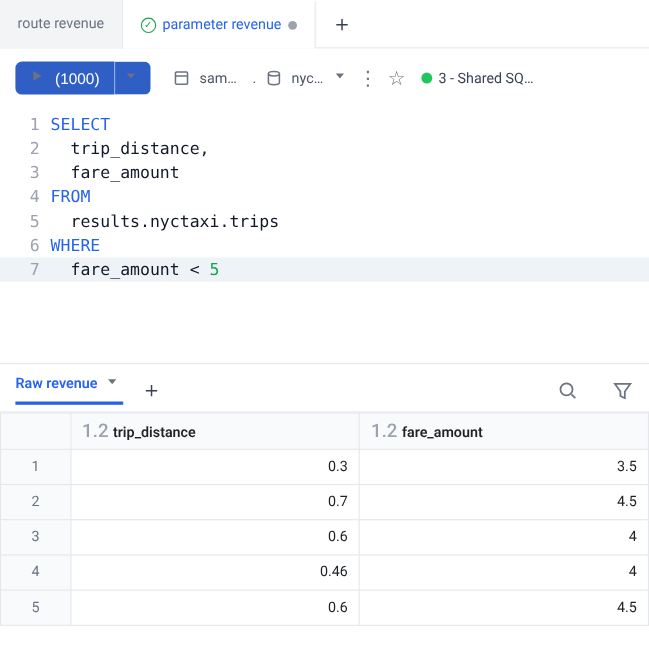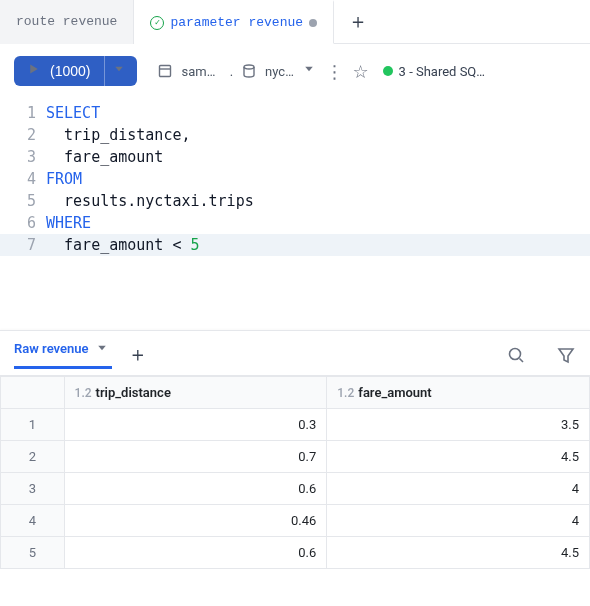--- a/index.html
+++ b/index.html
@@ -1,20 +1,20 @@
 <!DOCTYPE html>
 <html><head>
 <meta charset="utf-8">
 <style>
   * { box-sizing: border-box; margin: 0; padding: 0; }
   body { font-family: -apple-system, BlinkMacSystemFont, "Segoe UI", Roboto, sans-serif; font-size: 13px; color: #1f2328; background: #fff; width: 590px; height: 606px; overflow: hidden; }
   
   
   .tabs { display: flex; align-items: center; height: 44px; border-bottom: 1px solid #e5e7eb; background: #fff; }
-  .tab { display: flex; align-items: center; gap: 6px; padding: 0 16px; height: 44px; color: #6b7280; cursor: pointer; border-right: 1px solid #e5e7eb; background:#f3f4f6;font-family:Liberation Mono, monospace; }
+  .tab { display: flex; align-items: center; gap: 6px; padding: 0 16px; height: 44px; color: #6b7280; cursor: pointer; border-right: 1px solid #e5e7eb; background:#f3f4f6; }
   .tab.active { background: #fff; color: #2563eb; border-top: 2px solid transparent; border-bottom: 1px solid #fff; margin-bottom:-1px; }
   .tab .dirty-dot { width: 8px; height: 8px; border-radius: 50%; background: #9ca3af; display:inline-block;}
   .tab .status-icon { width:14px; height:14px; border-radius:50%; border:1.5px solid #16a34a; display:flex; align-items:center; justify-content:center; font-size:9px; color:#16a34a;}
   .add-tab { padding: 0 14px; color:#374151; font-size:20px; cursor:pointer;}
   
   
   .toolbar { display:flex; align-items:center; gap:8px; padding:12px 14px; }
   .run-group { display:flex; }
   .run-btn { background:#2f5fc4; color:#fff; border:none; border-radius:6px 0 0 6px; padding:7px 14px; display:flex; align-items:center; gap:6px; font-size:14px; cursor:pointer;}
   .run-dd { background:#2f5fc4; color:#fff; border:none; border-left:1px solid rgba(255,255,255,.35); border-radius:0 6px 6px 0; padding:7px 8px; cursor:pointer;}
@@ -44,21 +44,21 @@
   .res-bar { display:flex; align-items:center; padding:10px 14px 6px; gap:10px; }
   .res-tab { color:#2563eb; font-weight:600; padding-bottom:8px; border-bottom:3px solid #2563eb; cursor:pointer;}
   .res-add { font-size:20px; color:#374151; cursor:pointer; margin-left:6px;}
   .res-spacer { flex:1; }
   .res-bar-bottom { border-bottom:1px solid #e5e7eb;}
   
   
   table { border-collapse:collapse; width:100%; }
   th, td { border:1px solid #e5e7eb; padding:6px 10px; height:32px; }
   th { background:#f9fafb; font-weight:600; text-align:left; font-size:13px;}
-  th .type-badge { color:#9ca3af; font-weight:500; margin-right:4px; font-size:12px;}
+  th .type-badge { color:#9ca3af; font-weight:500; margin-right:4px; font-size:17px;}
   td.row-num { background:#f9fafb; color:#6b7280; text-align:center; width:46px;}
   td.val { text-align:right; font-variant-numeric:tabular-nums;padding-left:32px; }
   th.corner { width:46px;}
   .col { width:190px; }
   
   svg { display:block; }
 </style>
 </head>
 <body>
 

